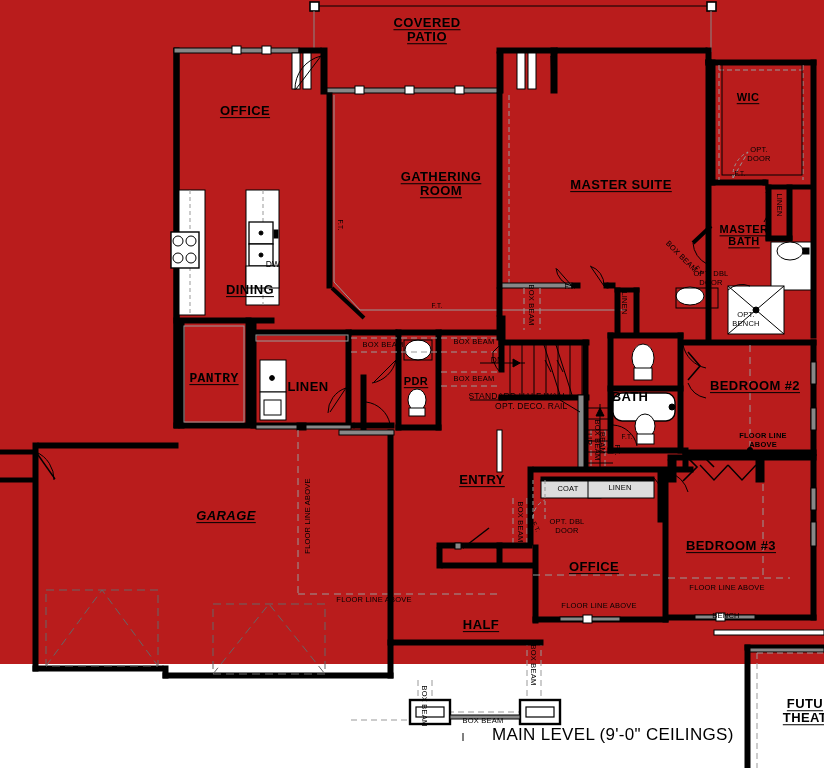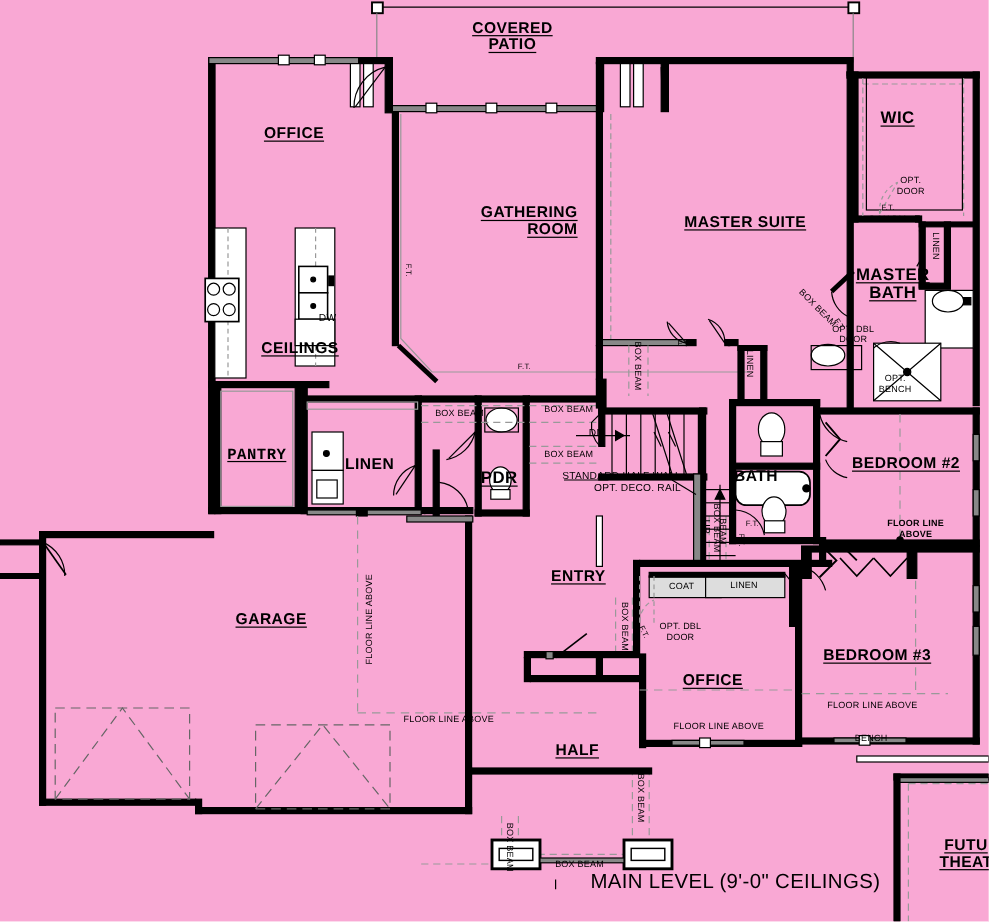--- a/index.html
+++ b/index.html
@@ -1,24 +1,24 @@
 <!DOCTYPE html>
 <html><head>
 <meta charset="utf-8">
 <style>
   html,body{margin:0;padding:0;background:#ffffff;}
   body{width:824px;height:768px;overflow:hidden;
        font-family:"Liberation Sans","DejaVu Sans",sans-serif;color:#000;}
-  #plan{position:relative;width:824px;height:768px;background:#f9a8d4;}
+  #plan{position:relative;width:824px;height:664px;background:#b91c1c;}
   svg{position:absolute;left:0;top:0;}
   .rlabel{position:absolute;font-weight:bold;text-align:center;
           letter-spacing:.4px;white-space:nowrap;line-height:1.06;
           text-decoration:underline;text-underline-offset:2px;}
   .mid{font-size:13px;}
-  .small{font-size:14px;}
+  .small{font-size:11px;}
   .note{position:absolute;font-size:7.5px;text-align:center;
         white-space:nowrap;line-height:1.15;letter-spacing:.2px;}
   .note.b{font-size:8.5px;}
   .note.t{font-size:6.5px;}
   .title{position:absolute;font-size:17px;letter-spacing:.3px;white-space:nowrap;}
 </style>
 </head>
 <body>
 
 <div id="plan">
@@ -390,32 +390,32 @@
     <rect x="351" y="330" width="46" height="5" fill="#000"></rect>
     <rect x="497" y="430" width="5" height="42" fill="#fff"></rect>
     <rect x="683" y="453" width="5" height="14" fill="#000"></rect>
   </g>
 
   </g>
 </svg>
 
 <div class="rlabel mid" style="left:427px;top:30px;transform:translate(-50%,-50%);"><span>COVERED</span><br><span>PATIO</span></div>
 <div class="rlabel mid" style="left:245px;top:111px;transform:translate(-50%,-50%);"><span>OFFICE</span></div>
-<div class="rlabel mid" style="left:441px;top:184px;transform:translate(-50%,-50%);text-align:right;"><span>GATHERING</span><br><span>ROOM</span></div>
+<div class="rlabel mid" style="left:441px;top:184px;transform:translate(-50%,-50%);"><span>GATHERING</span><br><span>ROOM</span></div>
 <div class="rlabel mid" style="left:621px;top:185px;transform:translate(-50%,-50%);"><span>MASTER SUITE</span></div>
 <div class="rlabel small" style="left:748px;top:98px;transform:translate(-50%,-50%);"><span>WIC</span></div>
 <div class="rlabel small" style="left:744px;top:236px;transform:translate(-50%,-50%);"><span>MASTER</span><br><span>BATH</span></div>
-<div class="rlabel mid" style="left:250px;top:290px;transform:translate(-50%,-50%);"><span>CEILINGS</span></div>
+<div class="rlabel mid" style="left:250px;top:290px;transform:translate(-50%,-50%);"><span>DINING</span></div>
 <div class="rlabel mid" style="left:214px;top:379px;transform:translate(-50%,-50%);font-family:Liberation Mono, monospace;"><span>PANTRY</span></div>
 <div class="rlabel mid" style="left:308px;top:387px;transform:translate(-50%,-50%);text-decoration:none;"><span>LINEN</span></div>
-<div class="rlabel small" style="left:416px;top:382px;transform:translate(-50%,-50%);margin-top:16px;"><span>PDR</span></div>
+<div class="rlabel small" style="left:416px;top:382px;transform:translate(-50%,-50%);"><span>PDR</span></div>
 <div class="rlabel mid" style="left:630px;top:397px;transform:translate(-50%,-50%);text-decoration:none;"><span>BATH</span></div>
 <div class="rlabel mid" style="left:755px;top:386px;transform:translate(-50%,-50%);"><span>BEDROOM #2</span></div>
 <div class="rlabel mid" style="left:482px;top:480px;transform:translate(-50%,-50%);"><span>ENTRY</span></div>
-<div class="rlabel mid" style="left:226px;top:516px;transform:translate(-50%,-50%);"><span>GARAGE</span></div>
+<div class="rlabel mid" style="left:226px;top:516px;transform:translate(-50%,-50%);font-style:italic;"><span>GARAGE</span></div>
 <div class="rlabel mid" style="left:594px;top:567px;transform:translate(-50%,-50%);"><span>OFFICE</span></div>
 <div class="rlabel mid" style="left:731px;top:546px;transform:translate(-50%,-50%);"><span>BEDROOM #3</span></div>
 <div class="rlabel mid" style="left:481px;top:625px;transform:translate(-50%,-50%);"><span>HALF</span></div>
 <div class="rlabel mid" style="left:805px;top:711px;transform:translate(-50%,-50%);"><span>FUTU</span><br><span>THEAT</span></div>
 
 <div class="note" style="left:383px;top:345px;transform:translate(-50%,-50%);">BOX BEAM</div>
 <div class="note" style="left:474px;top:342px;transform:translate(-50%,-50%);">BOX BEAM</div>
 <div class="note" style="left:474px;top:379px;transform:translate(-50%,-50%);">BOX BEAM</div>
 <div class="note" style="left:531px;top:305px;transform:translate(-50%,-50%) rotate(90deg);">BOX BEAM</div>
 <div class="note" style="left:681px;top:257px;transform:translate(-50%,-50%) rotate(45deg);">BOX BEAM</div>

